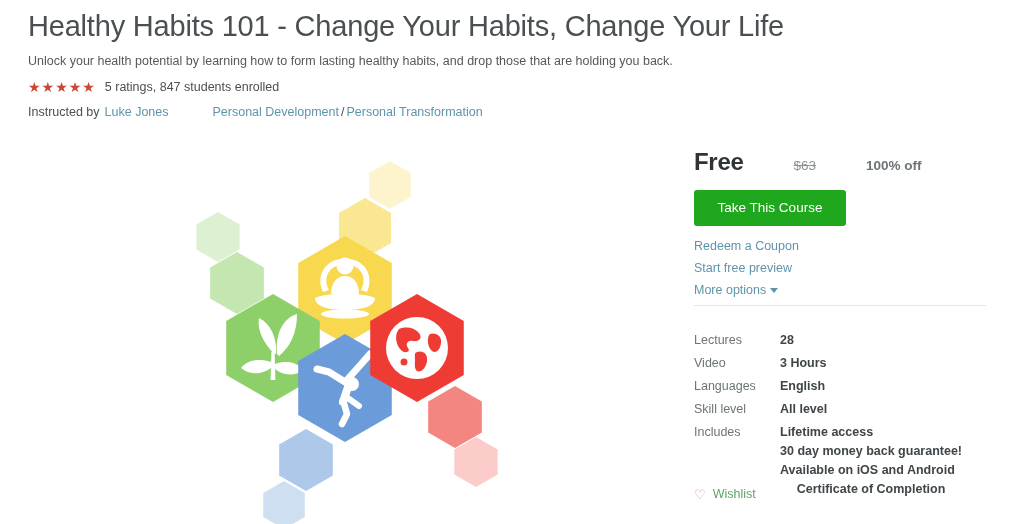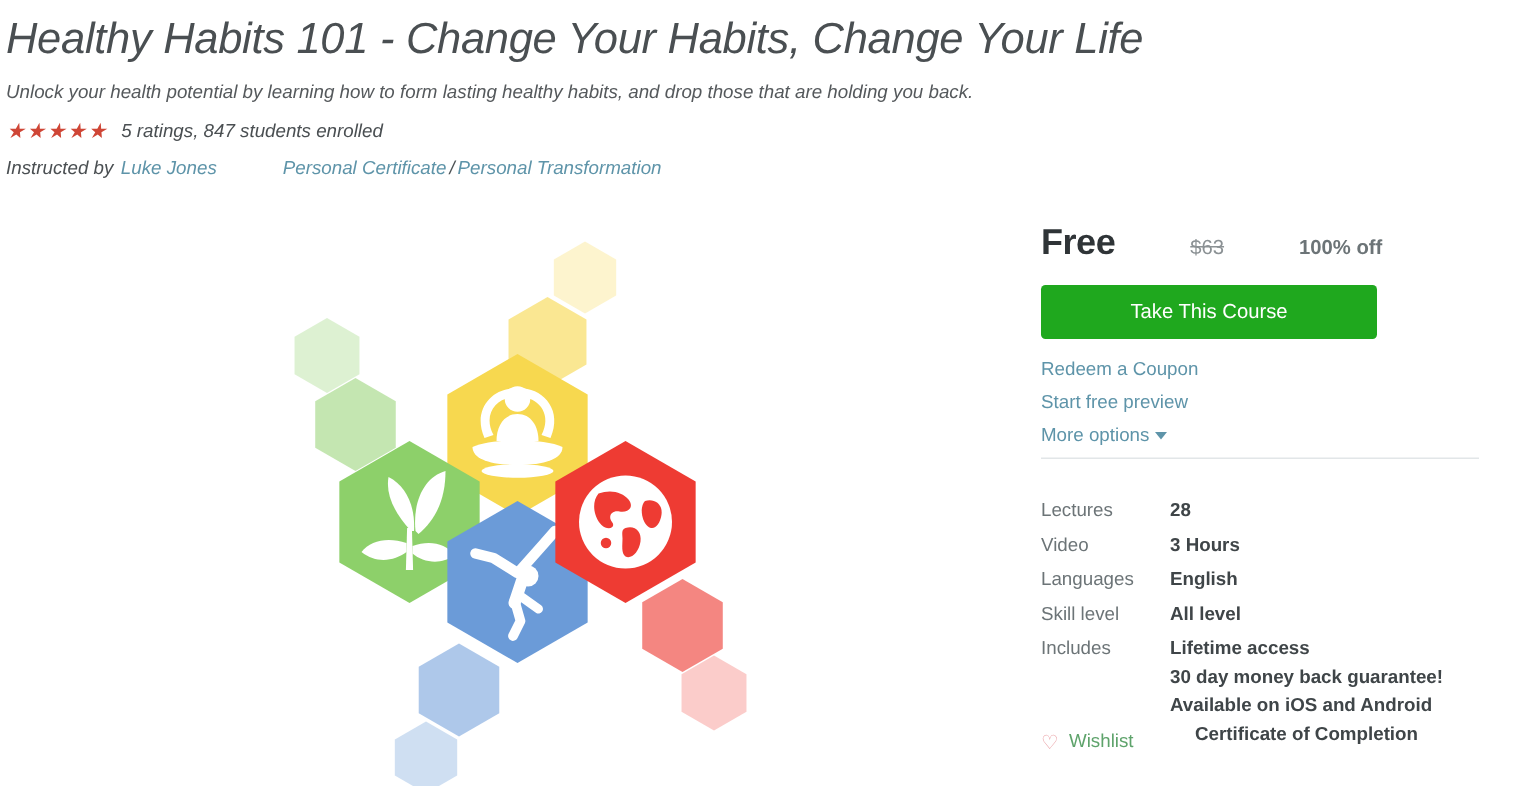--- a/index.html
+++ b/index.html
@@ -7,21 +7,21 @@
     margin: 0; padding: 0;
     width: 1024px; height: 524px;
     background: #ffffff;
     font-family: "Liberation Sans", sans-serif;
     color: #3f4548;
     overflow: hidden;
   }
   .page { position: relative; width: 1024px; height: 524px; }
 
   
-  .header { position: absolute; left: 4px; top: 8px; width: 830px; font-style: italic; }
+  .header { position: absolute; left: 28px; top: 8px; width: 830px; }
   .course-title {
     font-size: 29px; font-weight: 300; letter-spacing: -0.2px;
     color: #4a4f52; line-height: 1.25; margin: 0; white-space: nowrap;
   }
   .course-subtitle {
     font-size: 12.5px; font-weight: 400; color: #55595c;
     margin: 9px 0 0 0; line-height: 1.3;
   }
   .rating-row { margin-top: 10px; display: flex; align-items: center; }
   .stars { display: inline-flex; gap: 1px; margin-right: 10px; }
@@ -37,21 +37,21 @@
   .art { position: absolute; left: 185px; top: 155px; width: 330px; height: 340px; }
 
   
   .sidebar { position: absolute; left: 694px; top: 148px; width: 292px; }
   .price-row { display: flex; align-items: baseline; gap: 41px; }
   .price-free { font-size: 24px; font-weight: bold; color: #2f3437; letter-spacing: -0.3px; }
   .price-old { font-size: 13.5px; color: #8b9194; text-decoration: line-through; margin-left: 9px; }
   .price-off { font-size: 13.5px; color: #6c7477; margin-left: 9px; font-weight: bold; }
 
   .cta {
-    display: block; width: 224px; height: 36px; margin-top: 14px;
+    display: block; width: 152px; height: 36px; margin-top: 14px;
     background: #1fa81e; border: none; border-radius: 3px;
     color: #ffffff; font-size: 13.5px; font-family: "Liberation Sans", sans-serif;
     cursor: pointer; text-align: center; line-height: 36px; padding: 0;
   }
 
   .sub-links { margin-top: 13px; }
   .sub-links a {
     display: block; font-size: 12.5px; color: #5e94a9;
     text-decoration: none; margin-bottom: 8px;
   }
@@ -90,21 +90,21 @@
           <span class="star">★</span>
           <span class="star">★</span>
         </span>
       <span class="rating-text">5 ratings, 847 students enrolled</span>
     </div>
 
     <div class="instructor-row">
       <span class="lbl">Instructed by</span>
       <a class="lnk" href="#">Luke Jones</a>
       <span class="cat-group">
-        <a class="lnk" href="#">Personal Certificate</a><span class="slash">/</span><a class="lnk" href="#">Personal Transformation</a>
+        <a class="lnk" href="#">Personal Development</a><span class="slash">/</span><a class="lnk" href="#">Personal Transformation</a>
       </span>
     </div>
   </div>
 
   <div class="art" id="art-host"><svg width="330" height="380" viewBox="0 0 330 380">
         <g transform="translate(205,30)">
           <polygon points="0.00,-24.00 20.78,-12.00 20.78,12.00 0.00,24.00 -20.78,12.00 -20.78,-12.00" fill="#f7d84f" opacity="0.28"></polygon>
         </g>
         <g transform="translate(180,73)">
           <polygon points="0.00,-30.00 25.98,-15.00 25.98,15.00 0.00,30.00 -25.98,15.00 -25.98,-15.00" fill="#f7d84f" opacity="0.62"></polygon>

